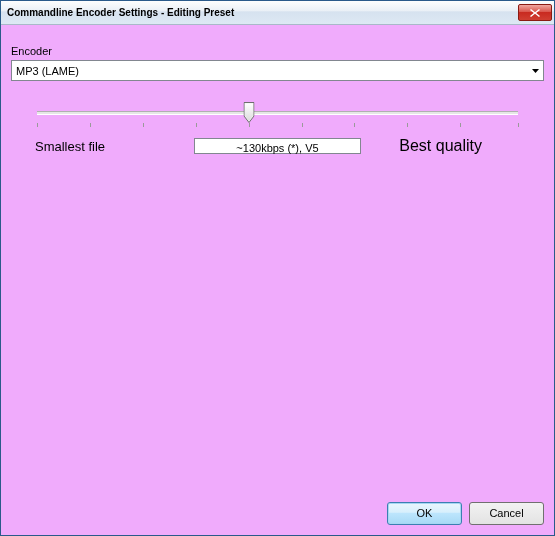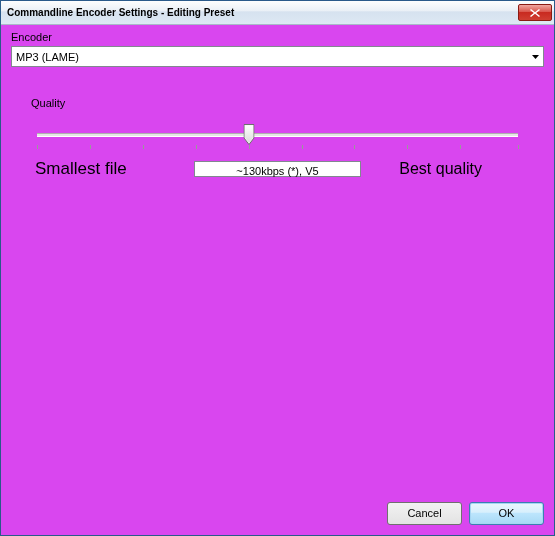--- a/index.html
+++ b/index.html
@@ -42,26 +42,26 @@
     background: linear-gradient(to bottom, #f0a7a0 0%, #d9574d 45%, #c8291f 46%, #d03e31 100%);
     border: 1px solid #8b1a12;
     display: flex;
     align-items: center;
     justify-content: center;
     cursor: pointer;
   }
   .close-btn svg { display:block; }
   .client {
     flex: 1;
-    background: #d946ef;
+    background: #f0abfc;
     margin: 0;
     display: flex;
     flex-direction: column;
     position: relative;
-    padding: 6px 10px 10px 10px;
+    padding: 20px 10px 10px 10px;
   }
   .label {
     font-size: 11px;
     color: #000;
     margin-bottom: 3px;
   }
   .dropdown {
     height: 21px;
     border: 1px solid #828790;
     background: #fff;
@@ -115,21 +115,21 @@
     height: 21px;
     transform: translateX(-50%);
     cursor: pointer;
   }
   .slider-row {
     display: flex;
     align-items: center;
     margin-top: 10px;
   }
   .slider-left {
-    font-size: 17px;
+    font-size: 13px;
     flex: 0 0 auto;
     width: 33%;
     text-align: left;
     padding-left: 4px;
   }
   .slider-right {
     font-size: 16px;
     flex: 0 0 auto;
     width: 33%;
     text-align: center;
@@ -192,21 +192,20 @@
 
     <div class="label">Encoder</div>
     <div class="dropdown">
       <div class="dropdown-text">MP3 (LAME)</div>
       <svg class="dropdown-arrow" viewBox="0 0 7 4">
         <path d="M0 0 L7 0 L3.5 4 Z" fill="#000"></path>
       </svg>
     </div>
 
     <div class="quality-section">
-      <div class="quality-label">Quality</div>
 
       <div class="slider-track">
         <div class="slider-thumb">
           <svg width="11" height="21" viewBox="0 0 11 21">
             <path d="M0.5 0.5 L10.5 0.5 L10.5 14 L5.5 20.5 L0.5 14 Z" fill="#f0f0f0" stroke="#6e6e6e" stroke-width="1"></path>
             <path d="M1.5 1.5 L9.5 1.5 L9.5 13.5 L5.5 19 L1.5 13.5 Z" fill="url(#g)"></path>
             <defs>
               <linearGradient id="g" x1="0" y1="0" x2="0" y2="1">
                 <stop offset="0" stop-color="#fefefe"></stop>
                 <stop offset="1" stop-color="#dcdcdc"></stop>
@@ -230,18 +229,18 @@
 
       <div class="slider-row">
         <div class="slider-left">Smallest file</div>
         <div class="slider-value-box">~130kbps (*), V5</div>
         <div class="slider-right">Best quality</div>
       </div>
     </div>
 
 
     <div class="btn-row">
+      <div class="btn default">OK</div>
       <div class="btn">Cancel</div>
-      <div class="btn default">OK</div>
     </div>
 
   </div>
 </div>
 
 </body></html>

